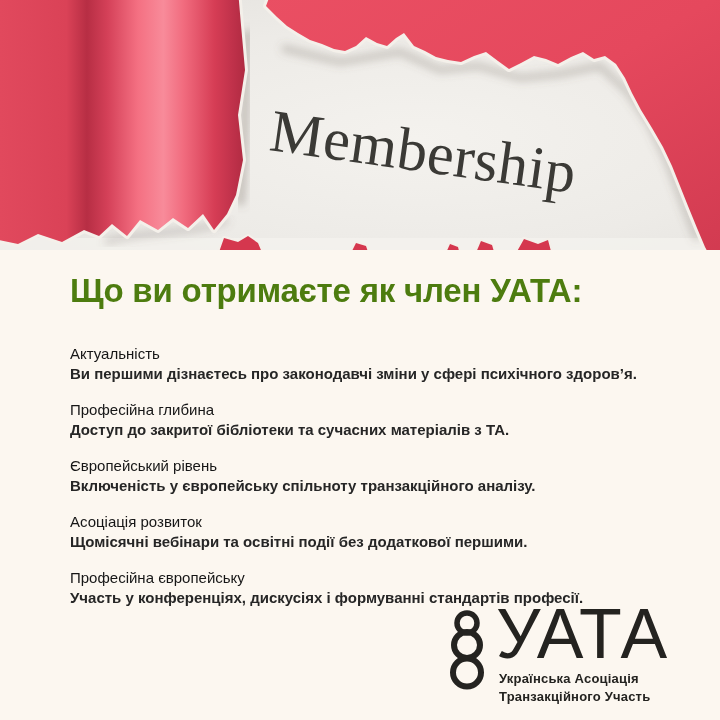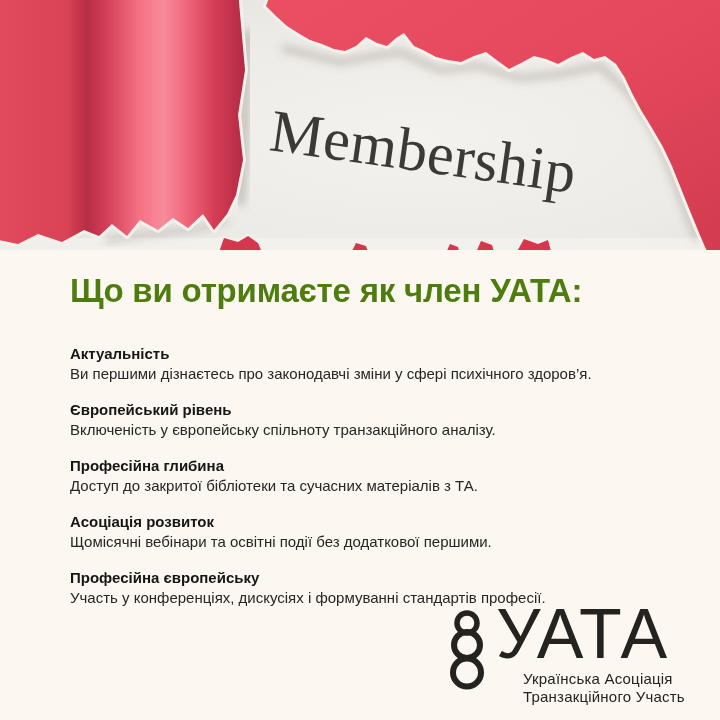--- a/index.html
+++ b/index.html
@@ -5,28 +5,28 @@
   html,body{margin:0;padding:0;}
   body{font-family:"Liberation Sans","DejaVu Sans",sans-serif;background:#e9e9e9;}
   .canvas{position:relative;width:720px;height:720px;background:#fcf7f0;overflow:hidden;}
   .photo{position:absolute;top:0;left:0;width:720px;height:250px;}
   .photo svg{display:block;}
   .membership-text{font-family:"Liberation Serif","DejaVu Serif",serif;}
   .page-title{position:absolute;left:70px;top:272px;margin:0;font-size:33px;line-height:38px;
     font-weight:800;letter-spacing:-.2px;color:#4d7c0f;}
   .benefits{position:absolute;left:70px;top:344px;width:580px;}
   .benefit{margin-bottom:17px;}
-  .benefit-title{font-size:15px;line-height:19px;font-weight:700;color:#161616;}
-  .benefit-desc{font-size:15px;line-height:19px;font-weight:400;color:#262626;margin-top:1px;}
+  .benefit-title{font-size:15px;line-height:19px;font-weight:400;color:#161616;}
+  .benefit-desc{font-size:15px;line-height:19px;font-weight:700;color:#262626;margin-top:1px;}
   .logo{position:absolute;left:447px;top:604px;width:266px;height:110px;}
   .logo-rings{position:absolute;left:0;top:4px;}
   .logo-name{position:absolute;left:49px;top:-2px;font-size:70px;line-height:64px;font-weight:400;
     letter-spacing:1px;color:#242320;}
-  .logo-taglines{position:absolute;left:52px;top:66px;font-size:15px;line-height:18px;
-    font-weight:400;letter-spacing:.2px;color:#242320;white-space:nowrap;margin-left:24px;}
+  .logo-taglines{position:absolute;left:52px;top:66px;font-size:13px;line-height:18px;
+    font-weight:700;letter-spacing:.2px;color:#242320;white-space:nowrap;}
 </style>
 </head>
 <body>
 
 <div class="canvas">
 
   <div class="photo">
     <svg width="720" height="250" viewBox="0 0 720 250">
       <defs>
         <radialGradient id="whitePaper" cx="0.58" cy="0.55" r="0.75">
@@ -87,26 +87,26 @@
   </div>
 
   <h1 class="page-title">Що ви отримаєте як член УАТА:</h1>
 
   <div class="benefits">
     <div class="benefit">
       <div class="benefit-title">Актуальність</div>
       <div class="benefit-desc">Ви першими дізнаєтесь про законодавчі зміни у сфері психічного здоров’я.</div>
     </div>
     <div class="benefit">
+      <div class="benefit-title">Професійна глибина</div>
+      <div class="benefit-desc">Доступ до закритої бібліотеки та сучасних матеріалів з ТА.</div>
+    </div>
+    <div class="benefit">
       <div class="benefit-title">Європейський рівень</div>
       <div class="benefit-desc">Включеність у європейську спільноту транзакційного аналізу.</div>
-    </div>
-    <div class="benefit">
-      <div class="benefit-title">Професійна глибина</div>
-      <div class="benefit-desc">Доступ до закритої бібліотеки та сучасних матеріалів з ТА.</div>
     </div>
     <div class="benefit">
       <div class="benefit-title">Асоціація розвиток</div>
       <div class="benefit-desc">Щомісячні вебінари та освітні події без додаткової першими.</div>
     </div>
     <div class="benefit">
       <div class="benefit-title">Професійна європейську</div>
       <div class="benefit-desc">Участь у конференціях, дискусіях і формуванні стандартів професії.</div>
     </div>
   </div>

